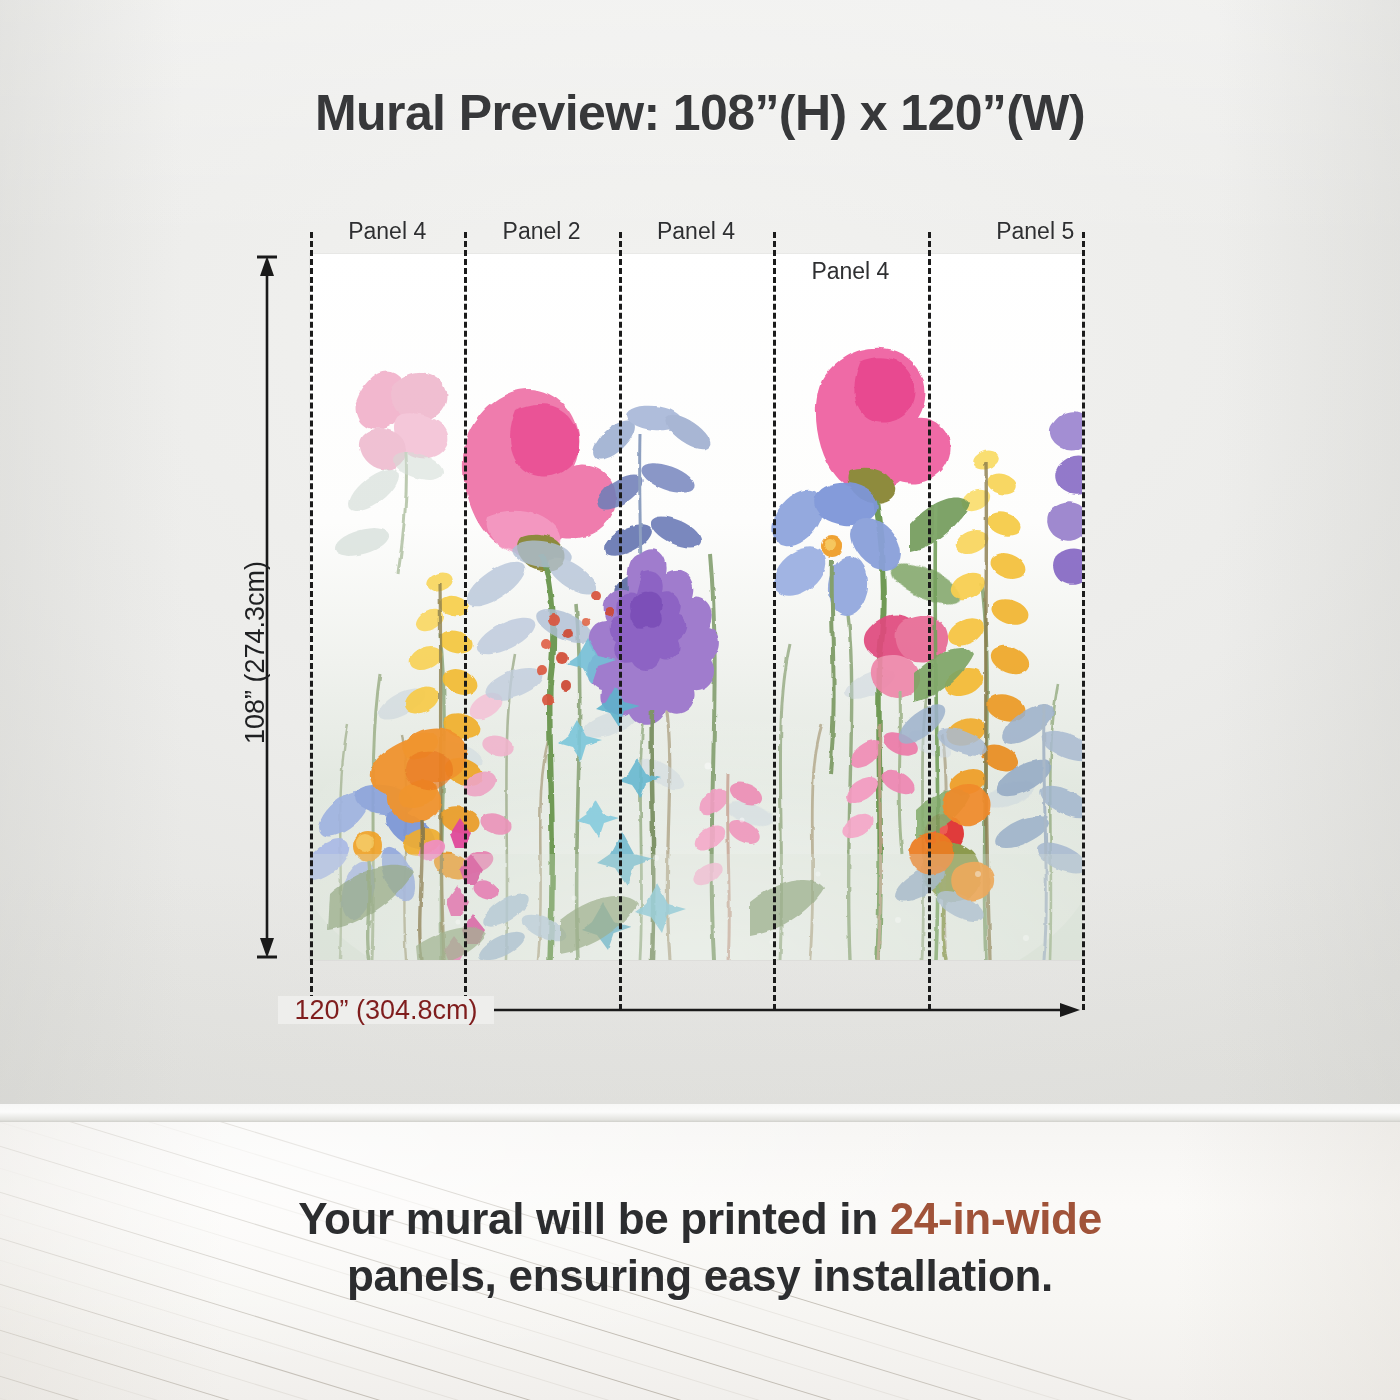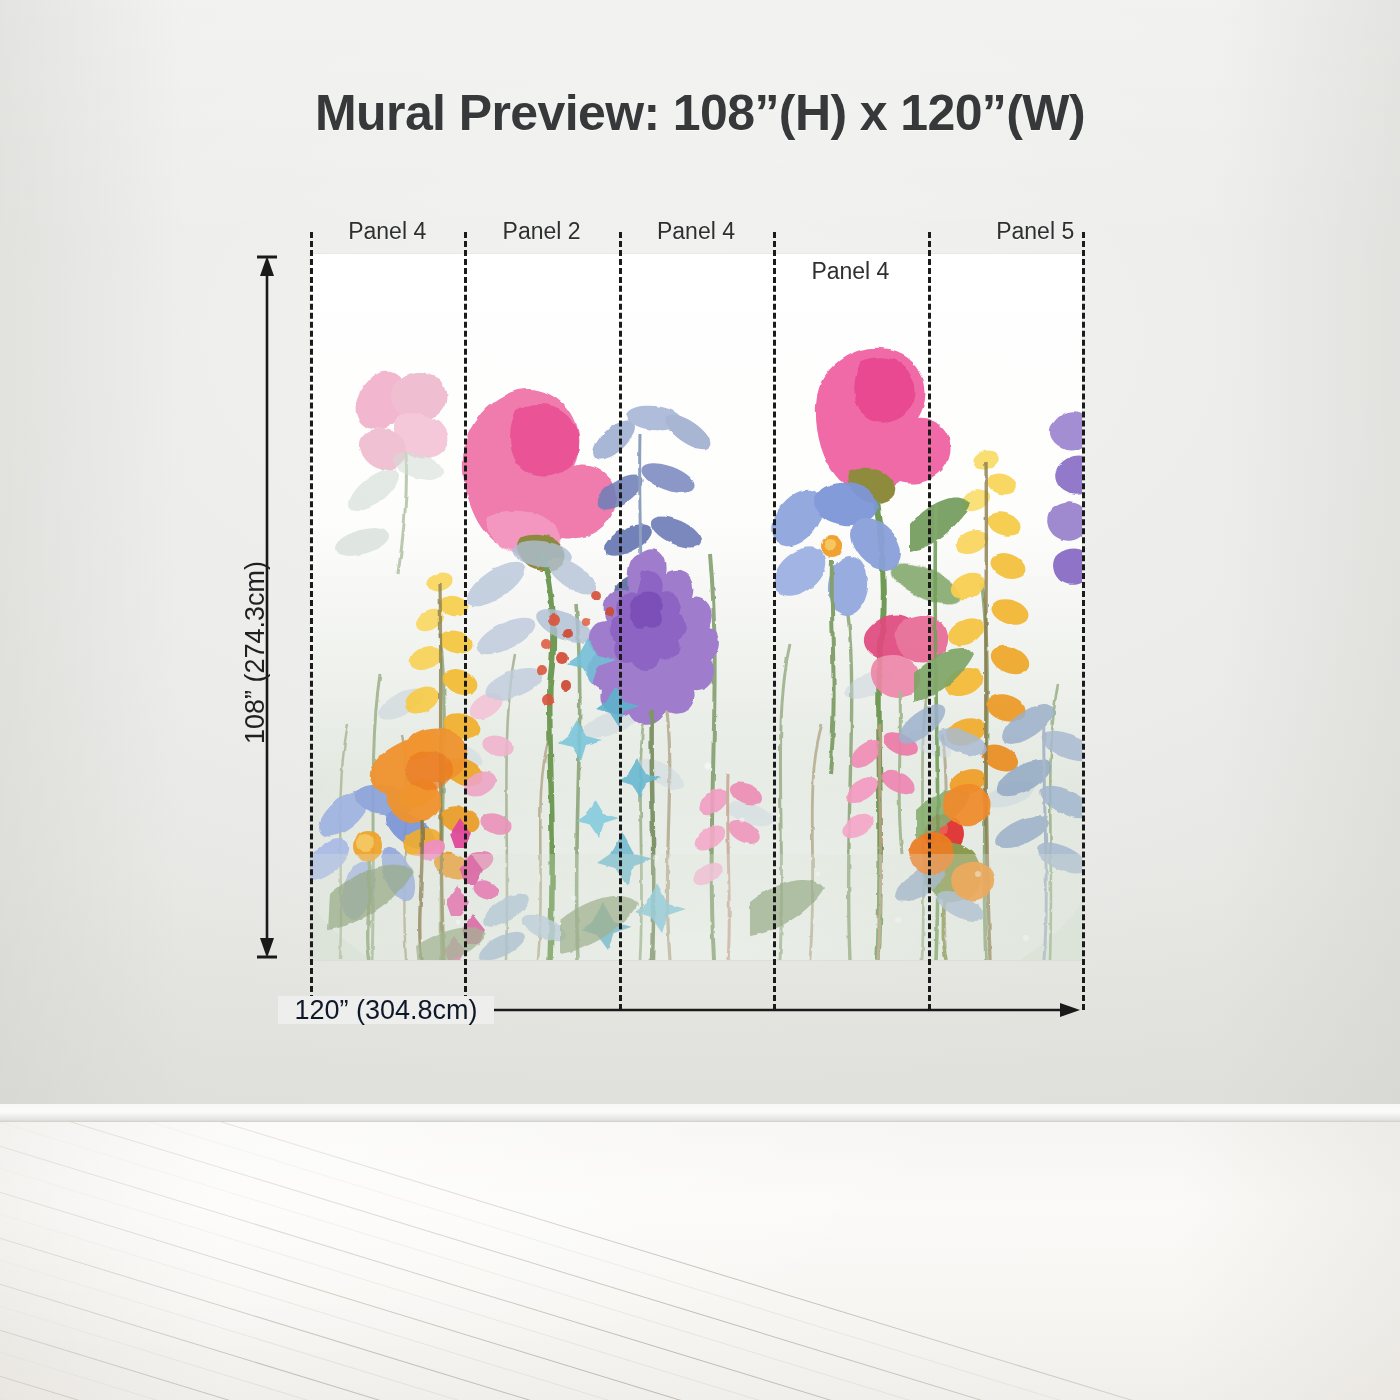--- a/index.html
+++ b/index.html
@@ -104,21 +104,21 @@
 
   .dim-v-label {
     position: absolute; left: -16px; top: 490px;
     transform: rotate(-90deg); transform-origin: left top;
     white-space: nowrap;
     font-size: 27px; font-weight: 400; color: #1f2022;
   }
   .dim-h-label {
     position: absolute; left: 0; top: 996px; width: 772px;
     text-align: center; line-height: 28px;
-    font-size: 27px; font-weight: 400; color: #0f172a;
+    font-size: 27px; font-weight: 400; color: #7f1d1d;
   }
   .dim-h-label span {
     background: #eeeeec; padding: 0 16px; display: inline-block;
   }
 
   
   .caption {
     position: absolute; left: 0; top: 1190px; width: 1400px;
     text-align: center;
     font-size: 44px; font-weight: 700; line-height: 1.30;
@@ -552,14 +552,18 @@
     <svg width="772" height="28" viewBox="0 0 772 28">
       <line x1="14" y1="14" x2="758" y2="14" stroke="#1a1a1a" stroke-width="2.6"></line>
       <polygon points="2,14 22,7 22,21" fill="#1a1a1a"></polygon>
       <polygon points="770,14 750,7 750,21" fill="#1a1a1a"></polygon>
     </svg>
   </div>
   <div class="dim-h-label">
     <span>120” (304.8cm)</span>
   </div>
 
+  <div class="caption">
+    <div><span>Your mural will be printed in </span><span class="accent">24-in-wide</span></div>
+    <div>panels, ensuring easy installation.</div>
+  </div>
 
 </div>
 
 </body></html>

